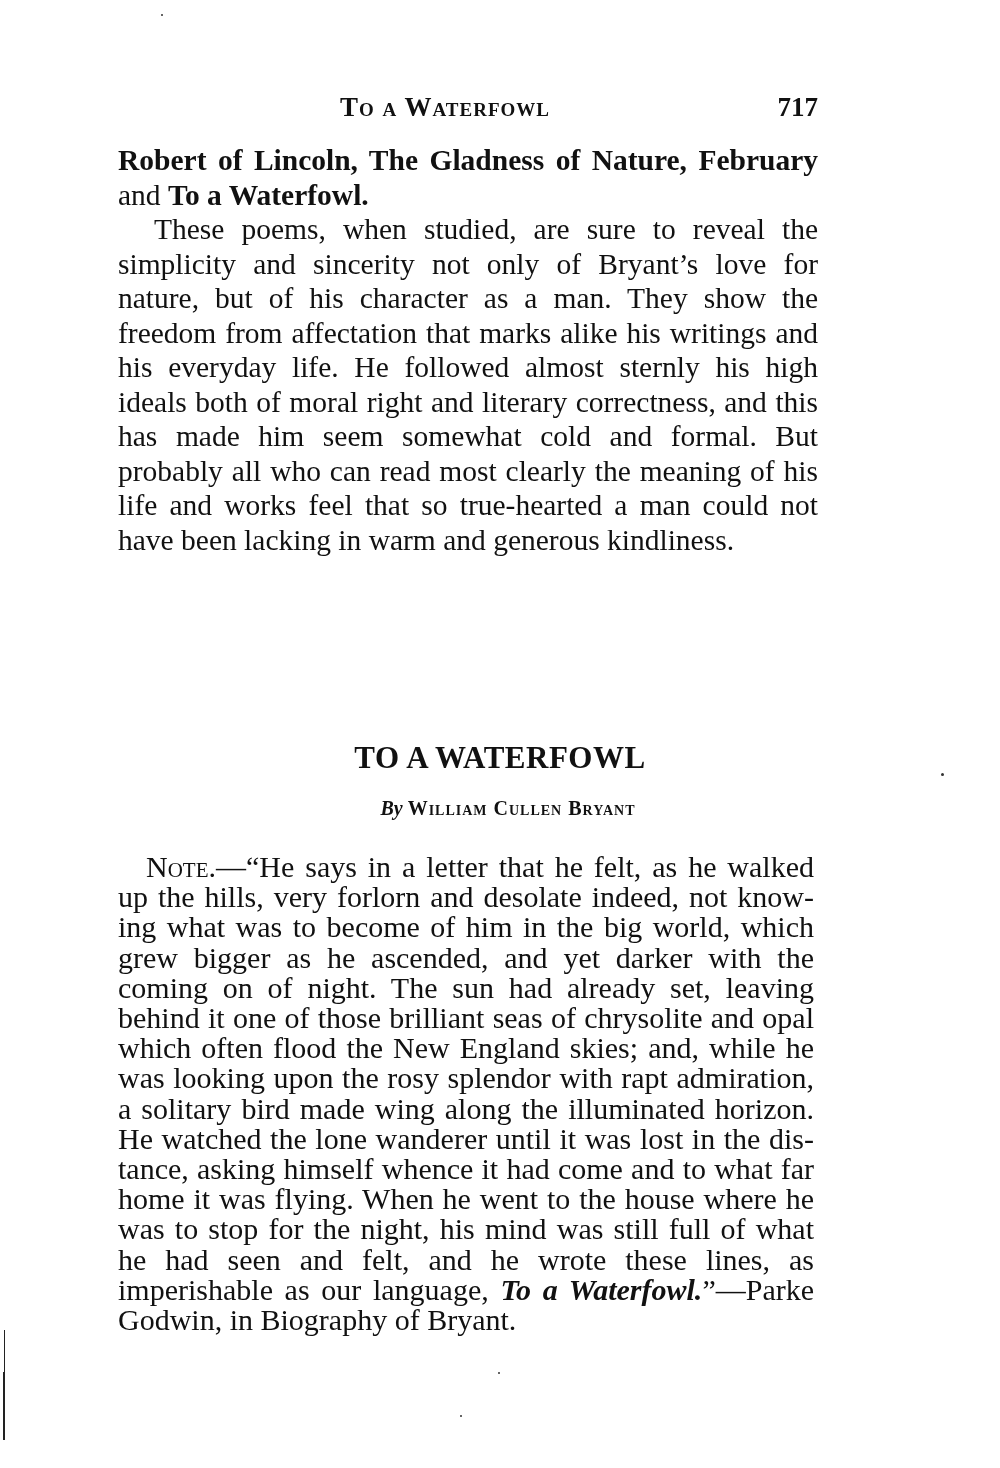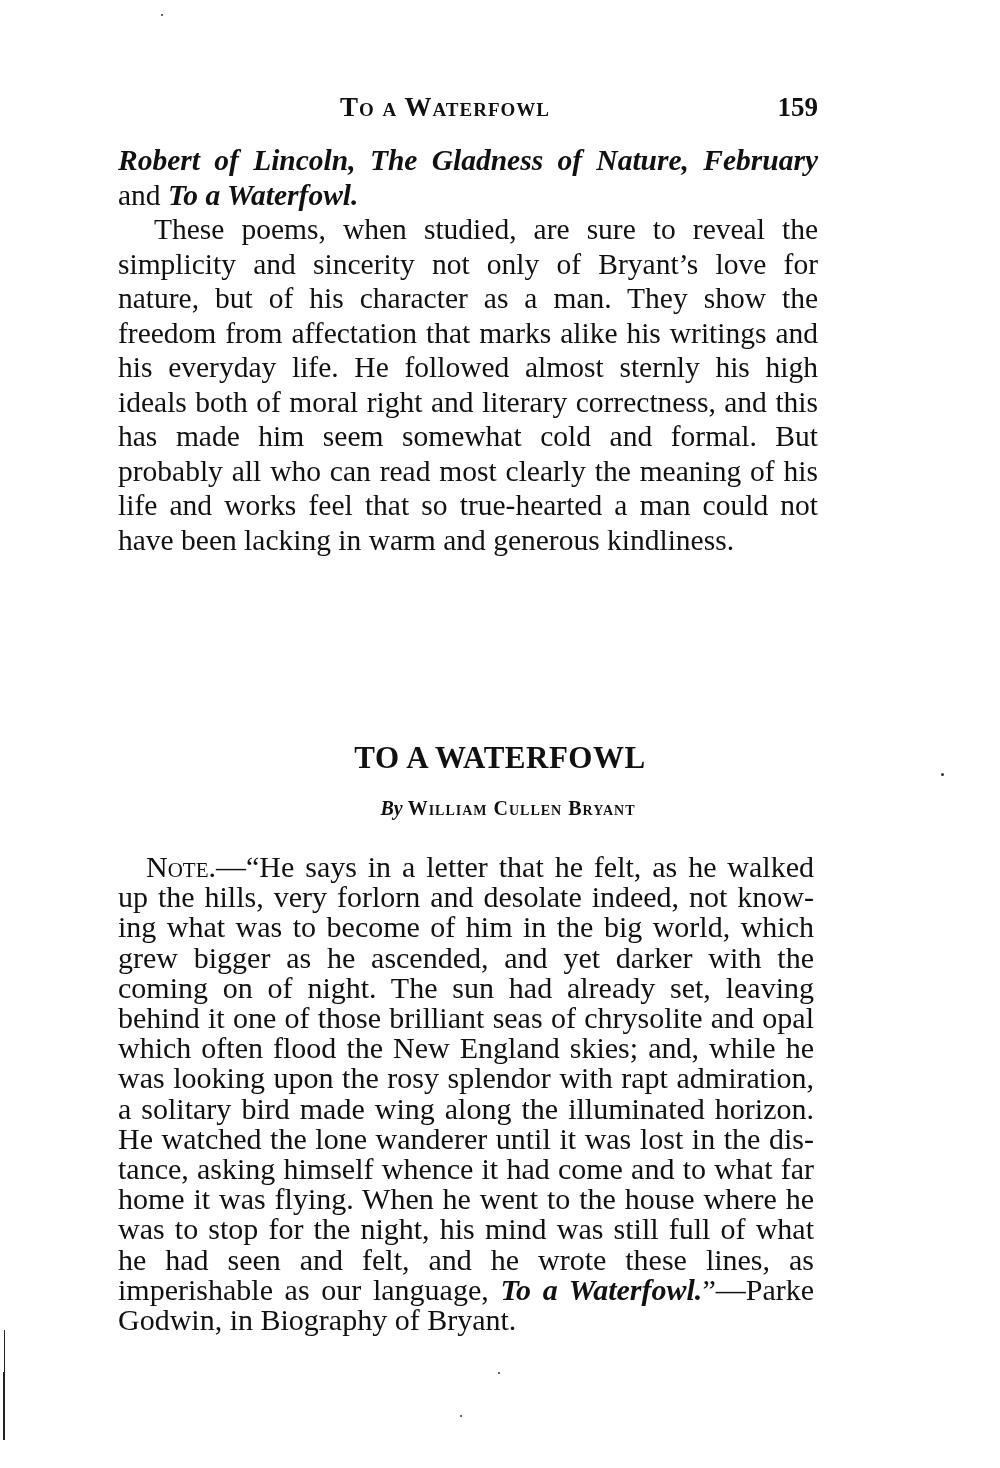--- a/index.html
+++ b/index.html
@@ -7,21 +7,21 @@
            font-family: "Liberation Serif", "DejaVu Serif", serif; color: #111; }
     .page { position: absolute; left: 0; top: 0; width: 884px; height: 1468px; }
     .header { position: absolute; top: 92px; left: 118px; width: 700px; height: 40px; }
     .running-title { position: absolute; left: 222px; top: 0; font-size: 27px; font-weight: bold;
                      letter-spacing: 1px; font-variant: small-caps; }
     .page-number { position: absolute; right: 0; top: 0; font-size: 27px; font-weight: bold; }
     .body-text { position: absolute; left: 118px; top: 143px; width: 700px;
                  font-size: 29.5px; line-height: 34.5px; text-align: justify; }
     .body-text p { margin: 0; }
     .body-text .indent { text-indent: 36px; }
-    .it { font-style: italic; font-weight: bold; }
+    .it { font-weight: bold; }
     .poem-title { position: absolute; left: 0; width: 1000px; top: 740px; text-align: center;
                   font-size: 31px; font-weight: bold; letter-spacing: 0.5px; }
     .byline { position: absolute; left: 0; width: 1000px; top: 797px; text-align: center;
               font-size: 20px; padding-left: 8px; }
     .byline .by { font-style: italic; font-weight: bold; }
     .byline .name { font-variant: small-caps; font-weight: bold; letter-spacing: 1px; }
     .note { position: absolute; left: 118px; top: 852px; width: 696px;
             font-size: 30px; line-height: 30.2px; text-align: justify; }
     .note p { margin: 0; text-indent: 28px; }
     .note .sc { font-variant: small-caps; }
@@ -29,21 +29,21 @@
     .mark { position: absolute; background: #222; }
     .dot { position: absolute; width: 3px; height: 3px; background: #333; border-radius: 50%; }
   </style>
 </head>
 <body>
 
 <div class="page">
 
   <div class="header">
     <span class="running-title">To a Waterfowl</span>
-    <span class="page-number">159</span>
+    <span class="page-number">717</span>
   </div>
 
   <div class="body-text">
     <p>
       <span class="it">Robert of Lincoln, The Gladness of Nature,</span><span> </span><span class="it">February</span><span> and </span><span class="it">To a Waterfowl.</span>
     </p>
     <p class="indent">These poems, when studied, are sure to reveal the simplicity and sincerity not only of Bryant’s love for nature, but of his character as a man. They show the freedom from affectation that marks alike his writings and his everyday life. He followed almost sternly his high ideals both of moral right and literary correctness, and this has made him seem somewhat cold and formal. But probably all who can read most clearly the meaning of his life and works feel that so true-hearted a man could not have been lacking in warm and generous kindliness.</p>
   </div>
 
   <div class="poem-title">TO A WATERFOWL</div>

